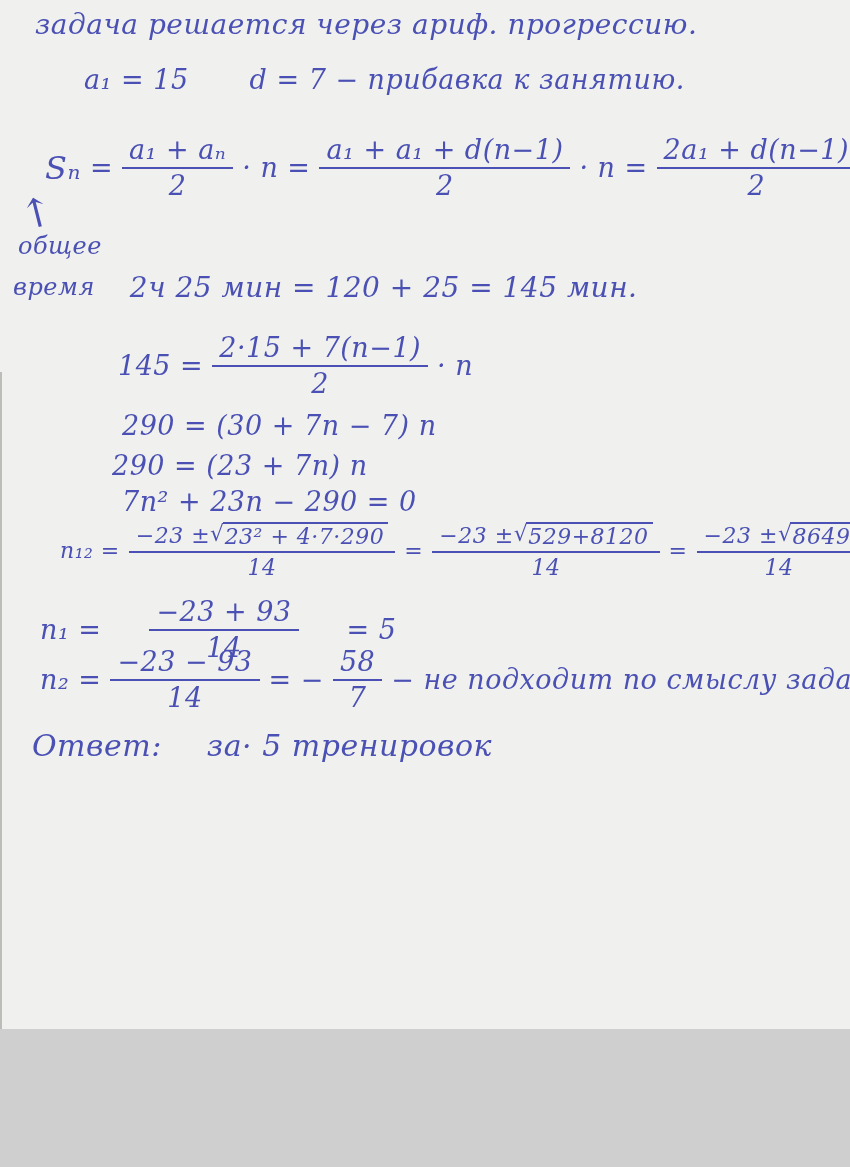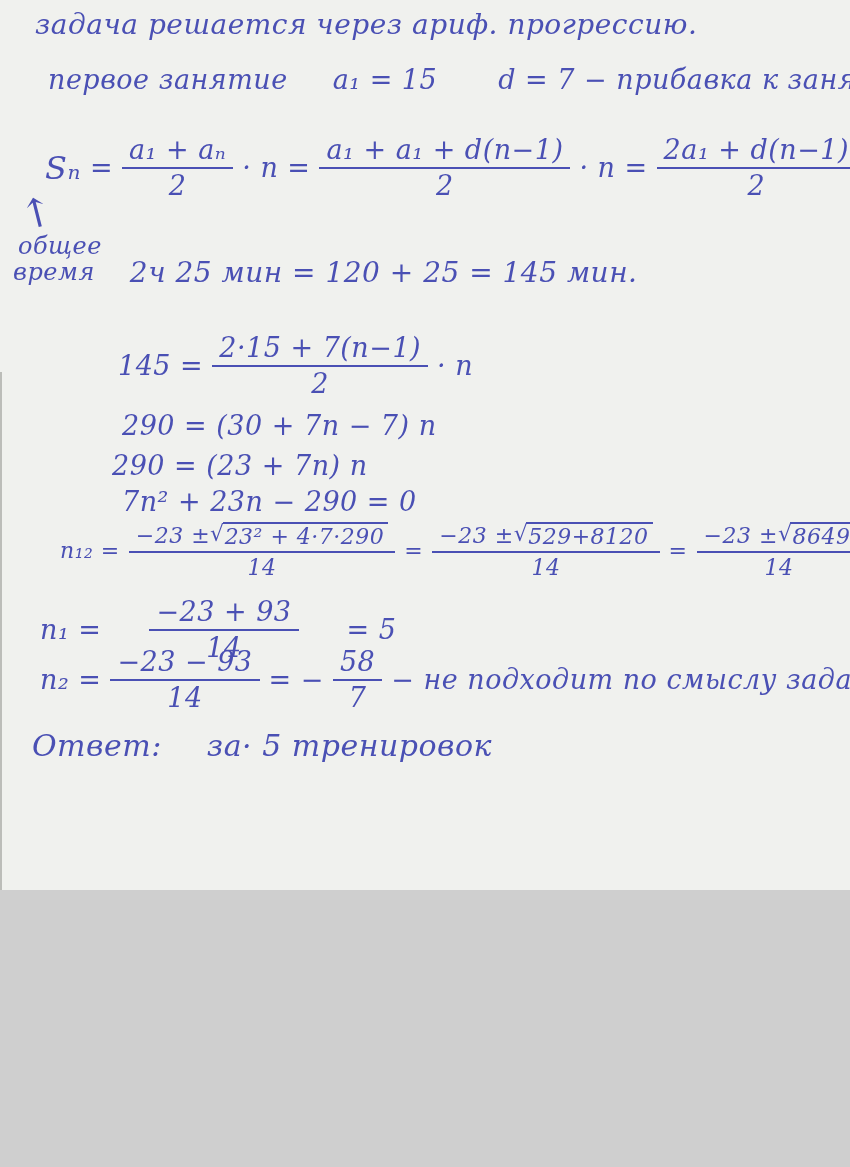--- a/index.html
+++ b/index.html
@@ -1,19 +1,19 @@
 <!DOCTYPE html>
 <html><head>
 <meta charset="utf-8">
 <style>
   html, body { margin: 0; padding: 0; background: #cfcfcf; }
   .scan {
     position: relative;
     width: 850px;
-    height: 890px;
+    height: 1029px;
     background: #f0f1ee;
     overflow: hidden;
     font-family: "DejaVu Serif", "DejaVu Sans", serif;
     font-style: italic;
     color: #4a50b4;
     letter-spacing: 0.5px;
   }
   .row {
     position: absolute;
     display: flex;
@@ -77,21 +77,20 @@
 </head>
 <body>
 
 <div class="scan">
 
   <div class="row sz28" style="left:35px; top:10px;">
     <span>задача решается через ариф. прогрессию.</span>
   </div>
 
   <div class="row" style="left:48px; top:66px;">
-    <span>первое занятие</span>
     <span style="margin-left:36px;">a₁ = 15</span>
     <span style="margin-left:52px;">d = 7 − прибавка к занятию.</span>
   </div>
 
   <div class="row" style="left:45px; top:136px;">
     <span style="font-size:32px;">Sₙ</span>
     <span>=</span>
     <span class="frac">
       <span class="num">a₁ + aₙ</span>
       <span class="den">2</span>
@@ -107,21 +106,21 @@
     <span class="frac">
       <span class="num">2a₁ + d(n−1)</span>
       <span class="den">2</span>
     </span>
 
   </div>
 
   <div class="arrow" style="left:20px; top:190px;">↑</div>
 
   <div class="stacked-label" style="left:18px; top:234px;">общее</div>
-  <div class="row" style="left:13px; top:258px;justify-content:center;">
+  <div class="row" style="left:13px; top:273px;justify-content:center;">
     <span class="sz24">время</span>
     <span class="sz28" style="margin-left:26px;">2ч 25 мин = 120 + 25 = 145 мин.</span>
   </div>
 
   <div class="row" style="left:118px; top:334px;">
     <span>145 =</span>
     <span class="frac">
       <span class="num">2·15 + 7(n−1)</span>
       <span class="den">2</span>
     </span>

